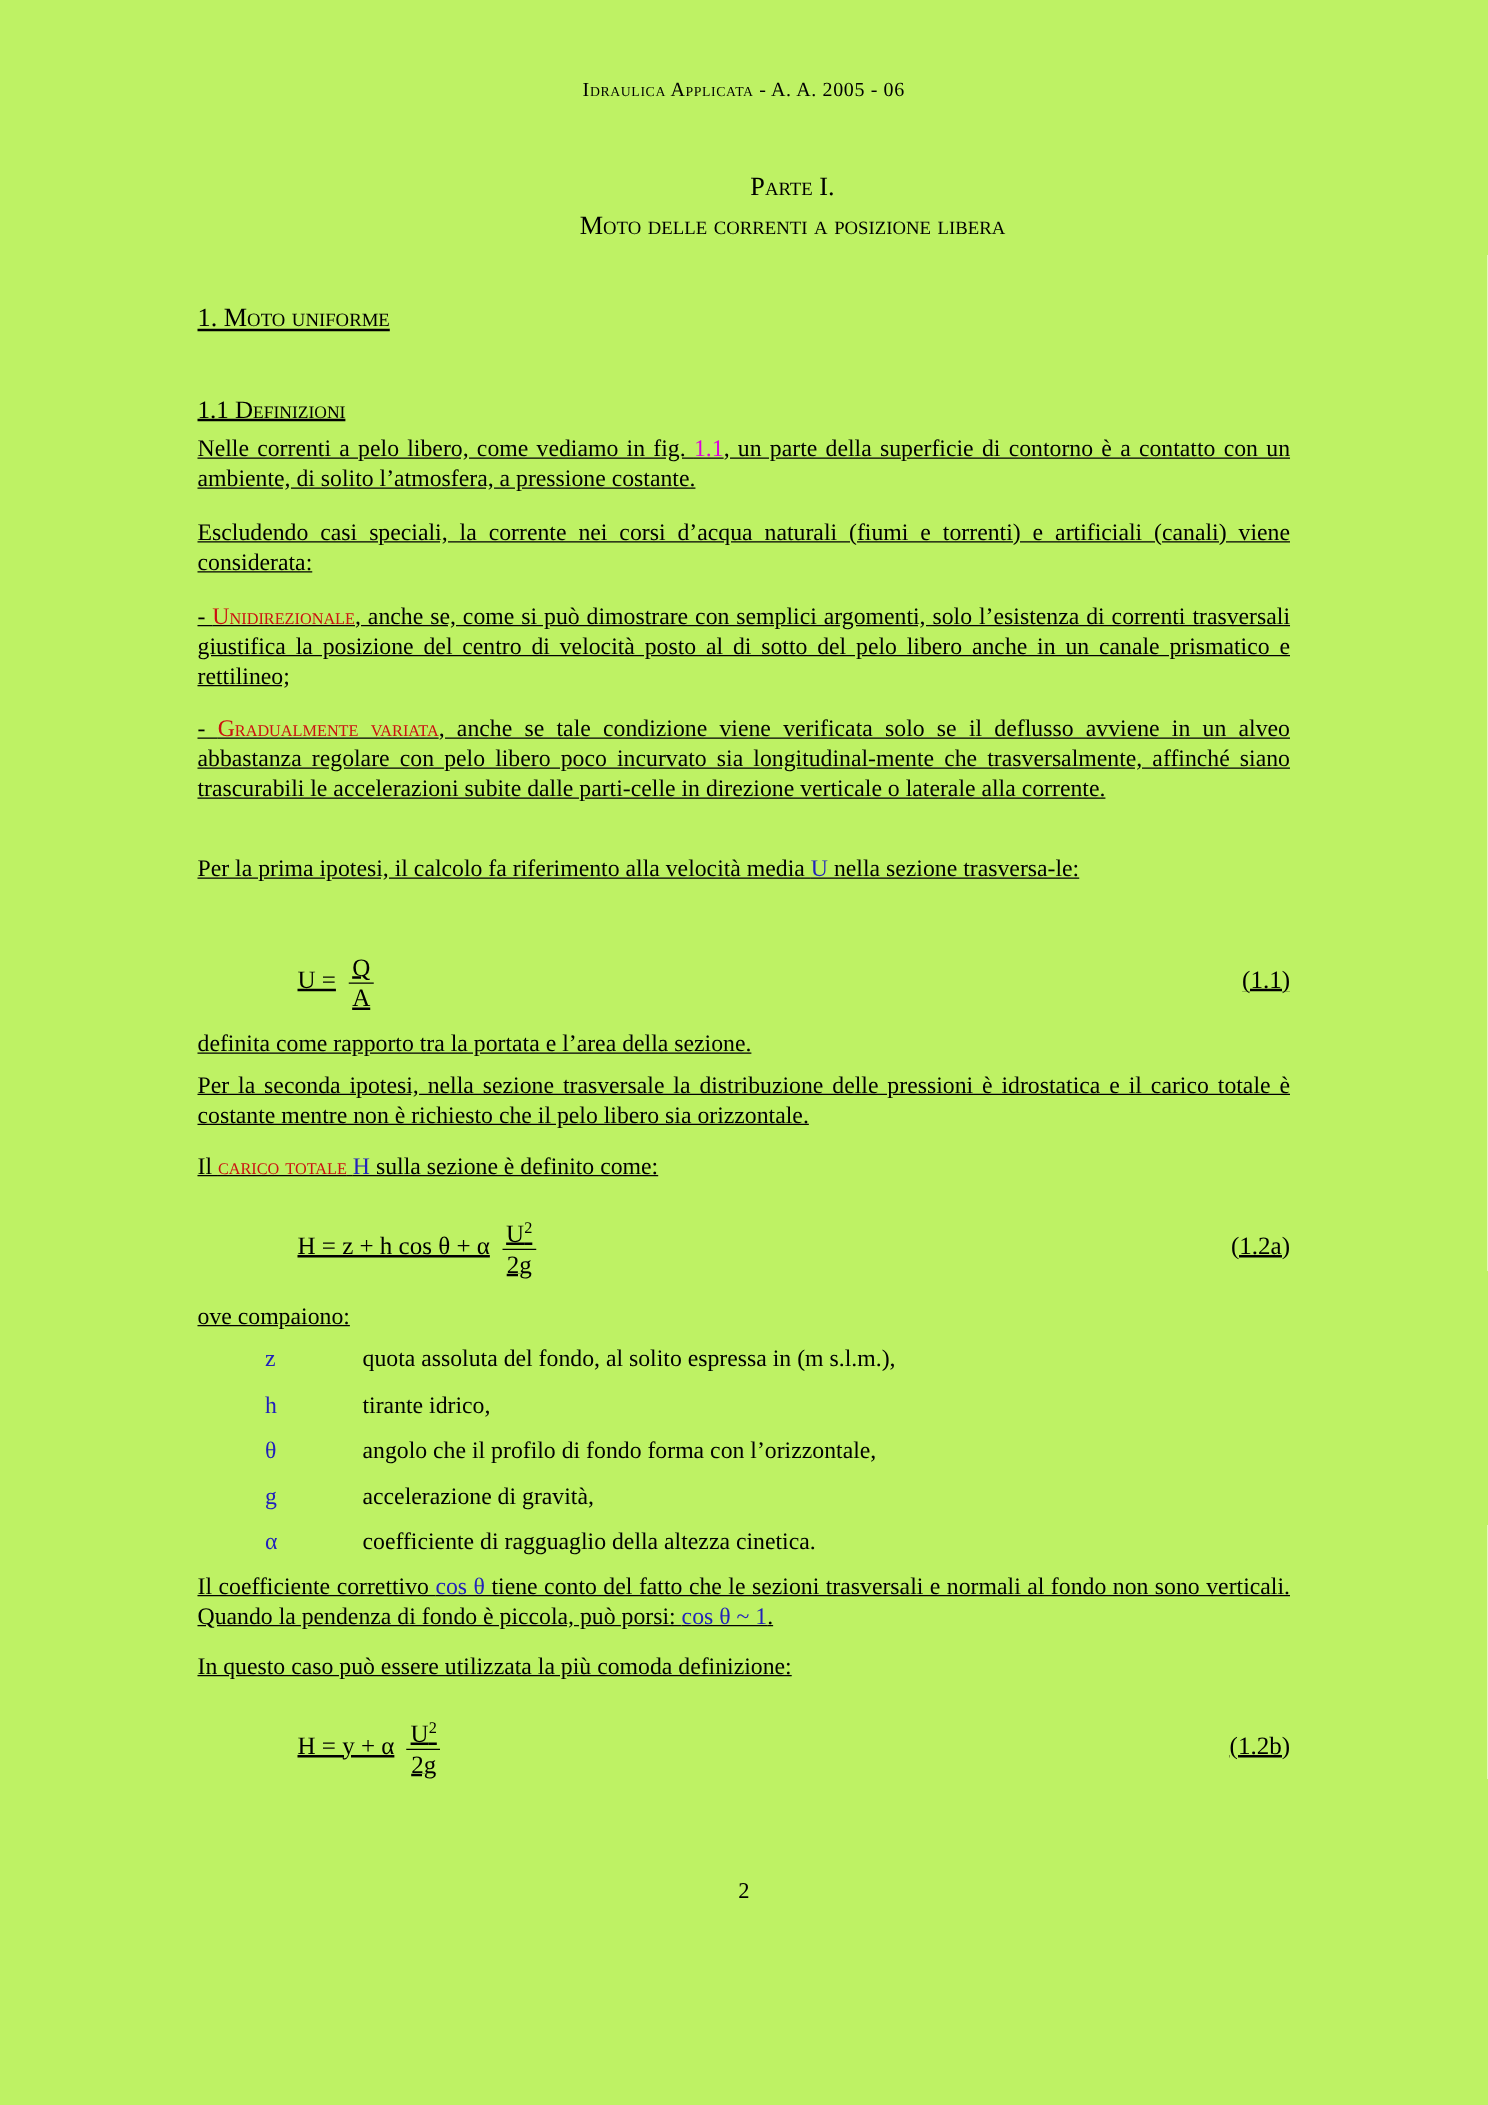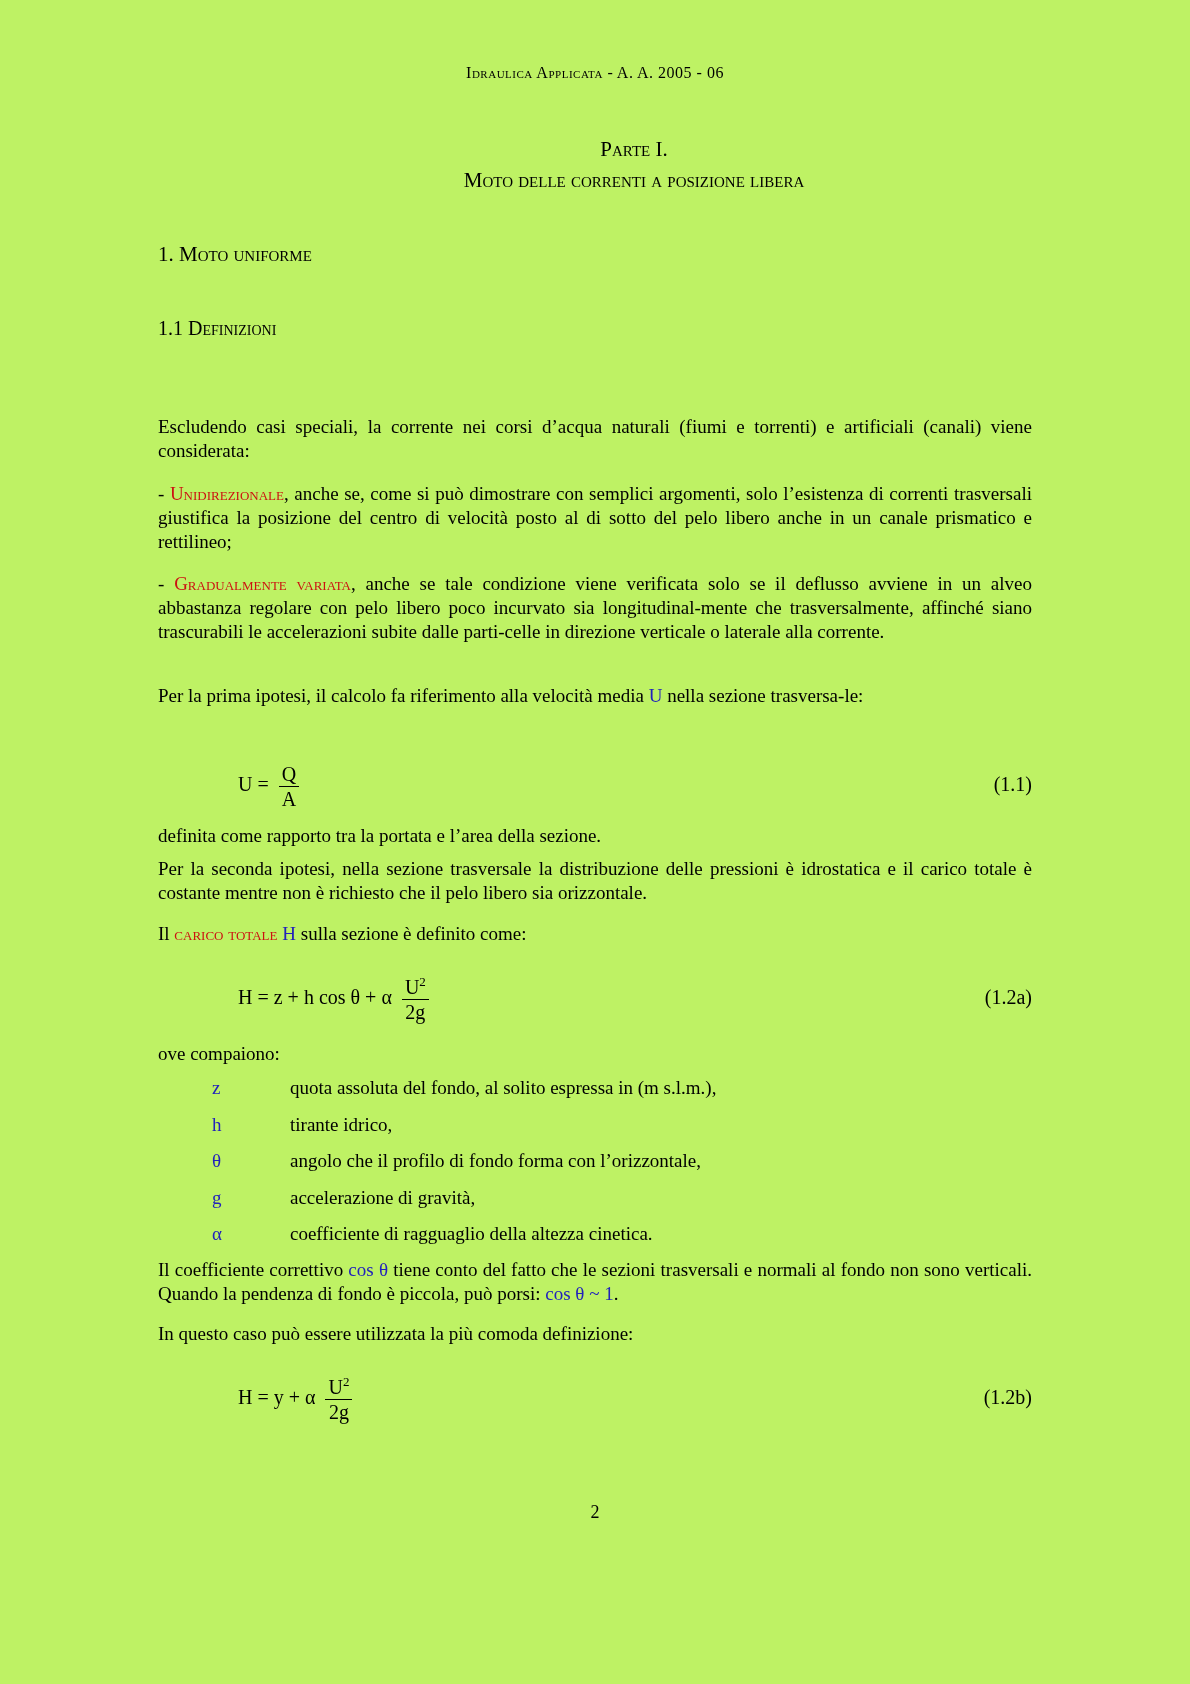--- a/index.html
+++ b/index.html
@@ -17,21 +17,21 @@
     font-variant:small-caps;letter-spacing:.5px;
   }
   .title-block{
     position:absolute;top:134px;left:0;width:100%;
     text-align:center;font-variant:small-caps;
     font-size:21px;line-height:31px;padding-left:39px;
   }
   .content{
     position:absolute;left:158px;top:0;width:874px;height:100%;
   }
-  .blk{position:absolute;width:100%;margin:0;}
+  .blk{position:absolute;width:100%;margin:0;text-decoration:underline;}
   .h1{font-size:21px;font-variant:small-caps;}
   .h2{font-size:20px;font-variant:small-caps;}
   .para{
     font-size:19px;line-height:24px;
     text-align:justify;
   }
   .magenta{color:#DD00DD;}
   .red-sc{color:#CC1111;font-variant:small-caps;}
   .blue{color:#2222BB;}
   .eq-row{
@@ -65,20 +65,21 @@
     <div>Parte I.</div>
     <div>Moto delle correnti a posizione libera</div>
   </div>
 
   <div class="content">
 
     <p class="blk h1" style="top:242px">1. Moto uniforme</p>
 
     <p class="blk h2" style="top:317px">1.1 Definizioni</p>
 
+    <p class="blk para" style="top:348px"><span>Nelle correnti a pelo libero, come vediamo in fig. </span><span class="magenta">1.1</span><span>, un parte della superficie di contorno è a contatto con un ambiente, di solito l’atmosfera, a pressione costante.</span></p>
 
     <p class="blk para" style="top:415px">Escludendo casi speciali, la corrente nei corsi d’acqua naturali (fiumi e torrenti) e artificiali (canali) viene considerata:</p>
 
     <p class="blk para" style="top:482px"><span>- </span><span class="red-sc">Unidirezionale</span><span>, anche se, come si può dimostrare con semplici argomenti, solo l’esistenza di correnti trasversali giustifica la posizione del centro di velocità posto al di sotto del pelo libero anche in un canale prismatico e rettilineo;</span></p>
 
     <p class="blk para" style="top:572px"><span>- </span><span class="red-sc">Gradualmente variata</span><span>, anche se tale condizione viene verificata solo se il deflusso avviene in un alveo abbastanza regolare con pelo libero poco incurvato sia longitudinal-mente che trasversalmente, affinché siano trascurabili le accelerazioni subite dalle parti-celle in direzione verticale o laterale alla corrente.</span></p>
 
     <p class="blk para" style="top:684px"><span>Per la prima ipotesi, il calcolo fa riferimento alla velocità media </span><span class="blue">U</span><span> nella sezione trasversa-le:</span></p>
 
     <div class="blk eq-row" style="top:752px">

